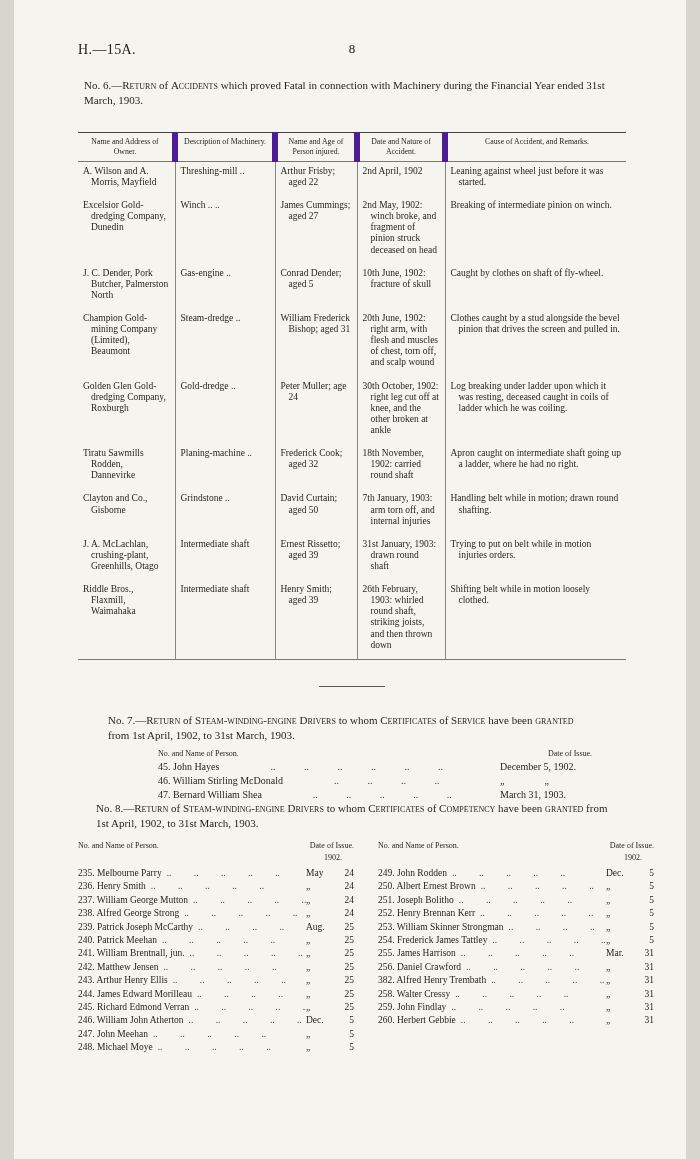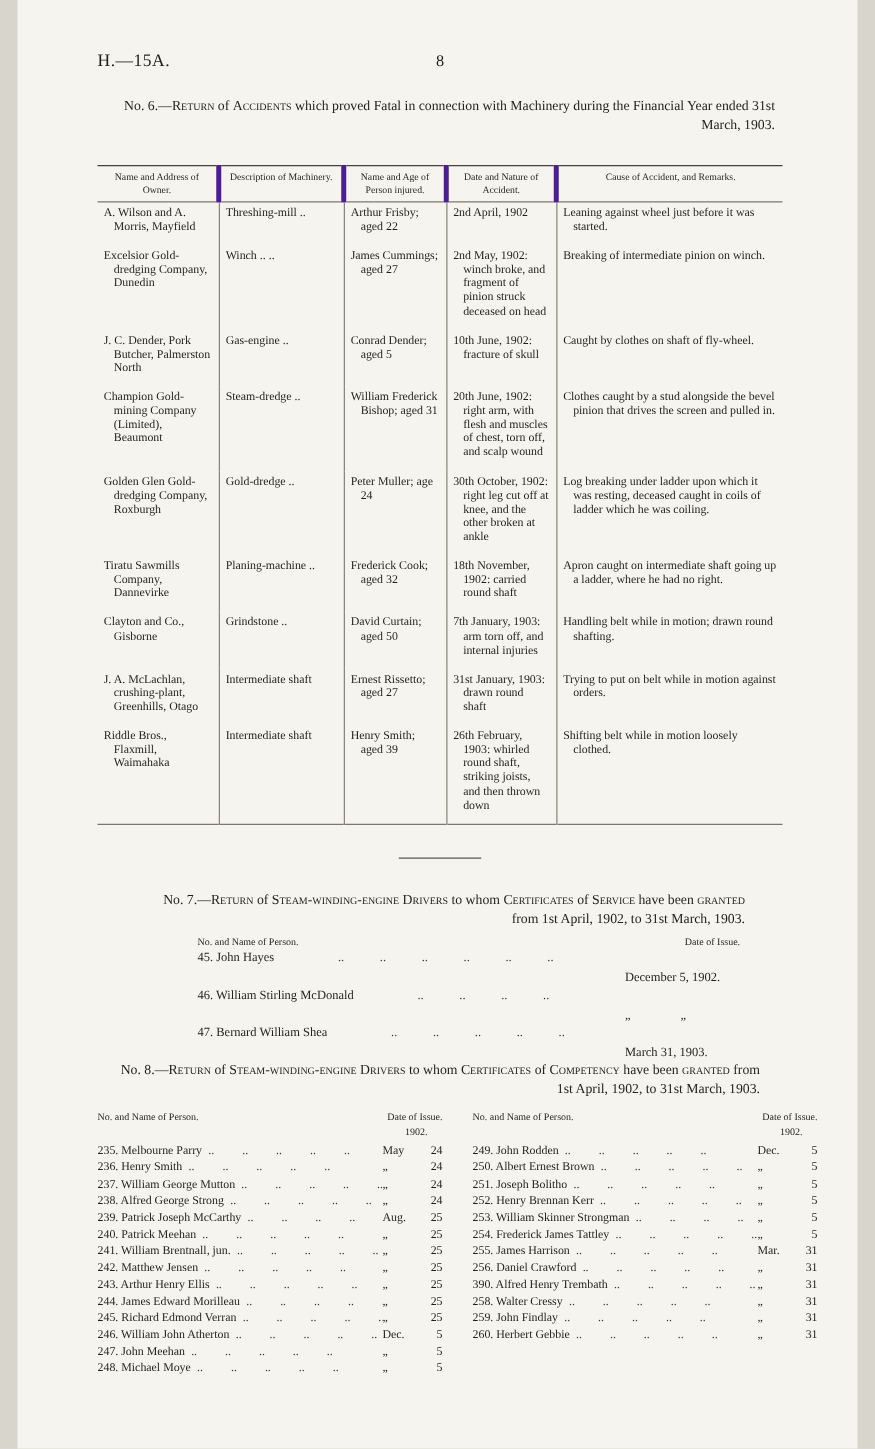--- a/index.html
+++ b/index.html
@@ -11,46 +11,46 @@
     box-sizing:border-box;
     padding:40px 60px 0 64px;
     overflow:hidden;
     position:relative;
     margin:0 auto;
   }
   .masthead { position:relative; height:20px; }
   .doc-ref { font-size:14px; letter-spacing:0.4px; }
   .page-num { position:absolute; left:0; right:0; top:1px; text-align:center; font-size:13px; }
 
-  .heading { text-align:right; font-size:11px; line-height:1.35; margin:0; }
+  .heading { text-align:left; font-size:11px; line-height:1.35; margin:0; }
   .h6 { margin-top:18px; padding:0 6px; }
   .h7 { margin-top:26px; padding:0 30px; }
   .h8 { padding:0 18px; }
   .sc { font-variant:small-caps; }
 
   table.acc { width:100%; border-collapse:collapse; table-layout:fixed;
     margin-top:24px;
     border-top:1.4px solid #45423a; border-bottom:1px solid #7c786d; }
   .acc th { font-size:7.8px; font-weight:normal; text-align:center; vertical-align:top;
     padding:4px 3px; line-height:1.3;
-    border-bottom:1px solid #7c786d; border-left:4px solid #4c1d95; }
+    border-bottom:1px solid #7c786d; border-left:6px solid #4c1d95; }
   .acc td { font-size:9.5px; line-height:1.17; vertical-align:top;
     padding:4px 5px 8px 13px; text-indent:-8px;
     border-left:1px solid #8a8679; }
   .acc th:first-child, .acc td:first-child { border-left:none; }
 
   .divider { width:66px; border-top:1px solid #5b574e; margin:26px auto 0; }
 
   .s7 { margin-left:80px; width:482px; margin-top:5px; font-size:10px; }
   .s7-head { display:flex; font-size:8px; line-height:13px; }
   .s7-head .col-date { width:140px; margin-left:auto; text-align:center; }
   .s7-row { display:flex; line-height:13.6px;gap:45px; }
   .s7-name { white-space:nowrap; }
   .s7-dots { flex:1; overflow:hidden; white-space:nowrap; word-spacing:26px; padding:0 6px; color:#3a372f; }
-  .s7-date { width:140px; white-space:pre;margin-top:16px; }
+  .s7-date { width:140px; white-space:pre; }
 
   .s8 { display:flex; gap:24px; margin-top:9px; }
   .s8-col { width:276px; font-size:9.5px; }
   .s8-head { font-size:8px; line-height:12px; margin-bottom:3px; }
   .s8-head-row1 { display:flex; justify-content:space-between; }
   .s8-year { text-align:right; padding-right:12px; }
   .s8-row { display:flex; line-height:13.4px; align-items:flex-start; }
   .s8-name { white-space:nowrap; }
   .s8-dots { flex:1; overflow:hidden; white-space:nowrap; word-spacing:20px; padding:0 5px; color:#3a372f; }
   .s8-month { width:28px; white-space:nowrap; }
@@ -121,41 +121,41 @@
 
         <tr>
           <td>Golden Glen Gold-dredging Company, Roxburgh</td>
           <td>Gold-dredge ..</td>
           <td>Peter Muller; age 24</td>
           <td>30th October, 1902: right leg cut off at knee, and the other broken at ankle</td>
           <td>Log breaking under ladder upon which it was resting, deceased caught in coils of ladder which he was coiling.</td>
         </tr>
 
         <tr>
-          <td>Tiratu Sawmills Company, Dannevirke</td>
+          <td>Tiratu Sawmills Rodden, Dannevirke</td>
           <td>Planing-machine ..</td>
           <td>Frederick Cook; aged 32</td>
           <td>18th November, 1902: carried round shaft</td>
           <td>Apron caught on intermediate shaft going up a ladder, where he had no right.</td>
         </tr>
 
         <tr>
           <td>Clayton and Co., Gisborne</td>
           <td>Grindstone ..</td>
           <td>David Curtain; aged 50</td>
           <td>7th January, 1903: arm torn off, and internal injuries</td>
           <td>Handling belt while in motion; drawn round shafting.</td>
         </tr>
 
         <tr>
           <td>J. A. McLachlan, crushing-plant, Greenhills, Otago</td>
           <td>Intermediate shaft</td>
-          <td>Ernest Rissetto; aged 27</td>
+          <td>Ernest Rissetto; aged 39</td>
           <td>31st January, 1903: drawn round shaft</td>
-          <td>Trying to put on belt while in motion against orders.</td>
+          <td>Trying to put on belt while in motion injuries orders.</td>
         </tr>
 
         <tr>
           <td>Riddle Bros., Flaxmill, Waimahaka</td>
           <td>Intermediate shaft</td>
           <td>Henry Smith; aged 39</td>
           <td>26th February, 1903: whirled round shaft, striking joists, and then thrown down</td>
           <td>Shifting belt while in motion loosely clothed.</td>
         </tr>
       </tbody>
@@ -367,21 +367,21 @@
           </div>
 
           <div class="s8-row">
             <span class="s8-name">256. Daniel Crawford</span>
             <span class="s8-dots">.. .. .. .. ..</span>
             <span class="s8-month">„</span>
             <span class="s8-day">31</span>
           </div>
 
           <div class="s8-row">
-            <span class="s8-name">390. Alfred Henry Trembath</span>
+            <span class="s8-name">382. Alfred Henry Trembath</span>
             <span class="s8-dots">.. .. .. .. ..</span>
             <span class="s8-month">„</span>
             <span class="s8-day">31</span>
           </div>
 
           <div class="s8-row">
             <span class="s8-name">258. Walter Cressy</span>
             <span class="s8-dots">.. .. .. .. ..</span>
             <span class="s8-month">„</span>
             <span class="s8-day">31</span>

